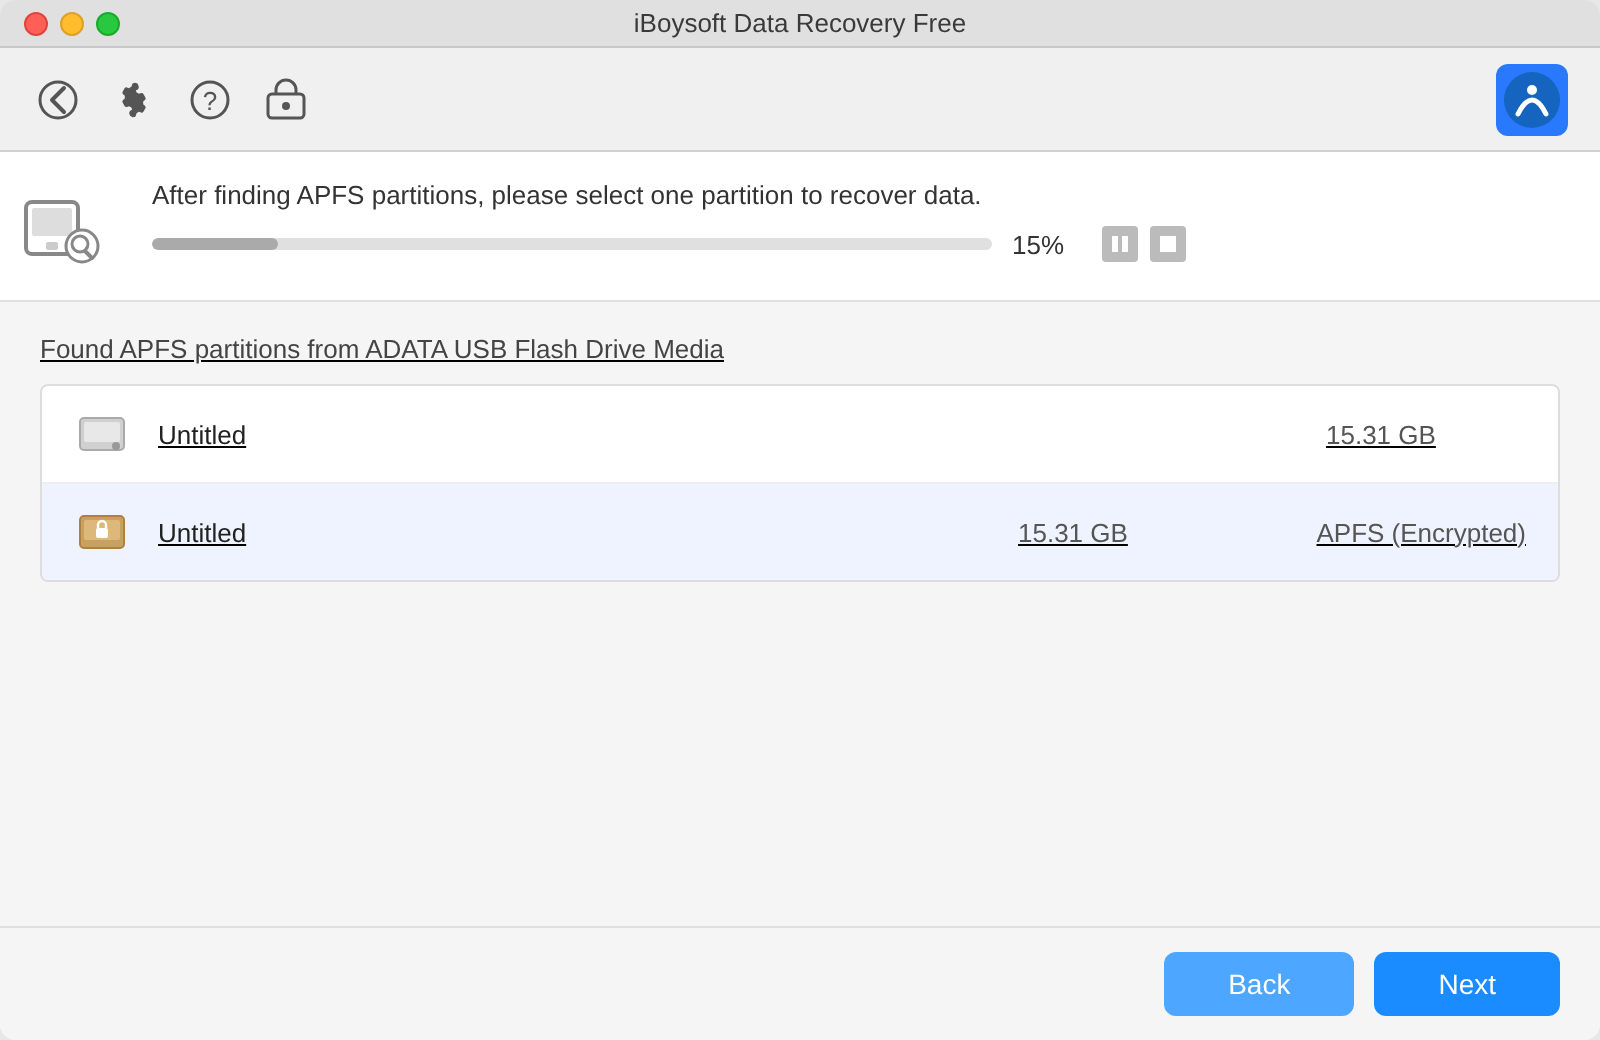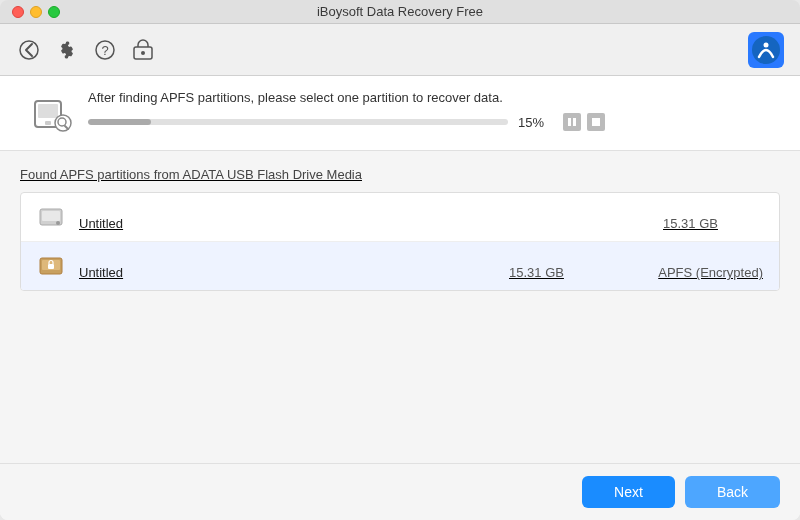--- a/index.html
+++ b/index.html
@@ -113,25 +113,25 @@
       flex: 1;
       display: flex;
       flex-direction: column;
       padding: 0;
       background: #f5f5f5;
     }
 
     
     .status-section {
       background: #ffffff;
-      padding: 14px 20px 14px 30px;
+      padding: 14px 20px 14px 8px;
       border-bottom: 1px solid #e0e0e0;
       display: flex;
       align-items: flex-start;
-      gap: 14px;
+      gap: 24px;
     }
 
     .scan-icon-wrap {
       width: 44px;
       height: 44px;
       flex-shrink: 0;
       display: flex;
       align-items: center;
       justify-content: center;
       margin-top: 2px;
@@ -214,21 +214,21 @@
 
     .partition-list {
       background: white;
       border: 1px solid #ddd;
       border-radius: 4px;
       overflow: hidden;
     }
 
     .partition-row {
       display: flex;
-      align-items: flex-end;
+      align-items: center;
       padding: 10px 16px;
       border-bottom: 1px solid #eee;
       gap: 14px;
     }
 
     .partition-row:last-child {
       border-bottom: none;
     }
 
     .partition-icon {
@@ -411,17 +411,17 @@
           <span class="partition-size">15.31 GB</span>
           <span class="partition-type">APFS (Encrypted)</span>
         </div>
 
       </div>
     </div>
 
   </div>
 
   <div class="footer">
+    <button class="footer-btn btn-back">Back</button>
     <button class="footer-btn btn-next">Next</button>
-    <button class="footer-btn btn-back">Back</button>
   </div>
 
 </div>
 
 </body></html>

